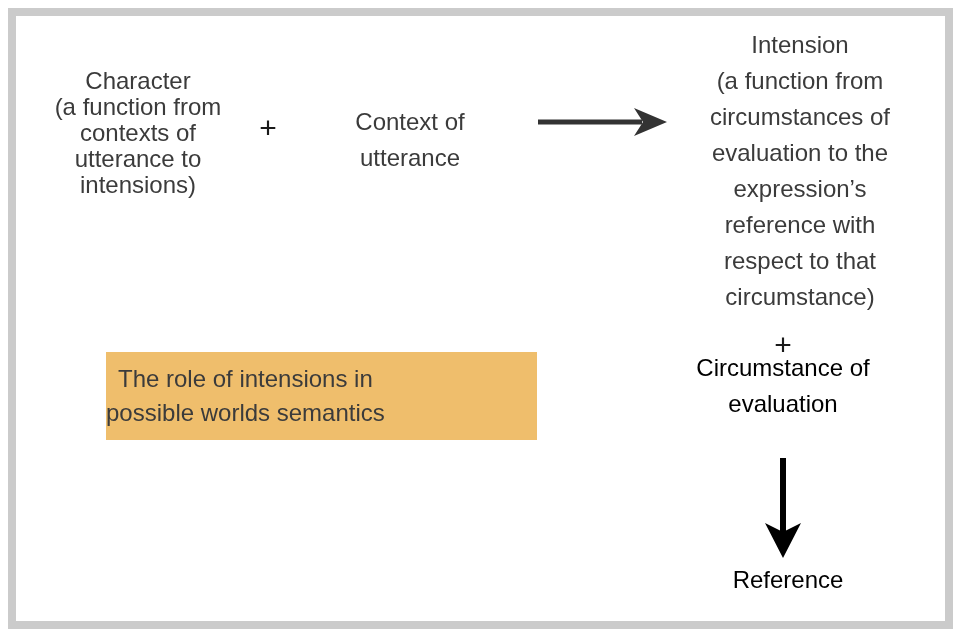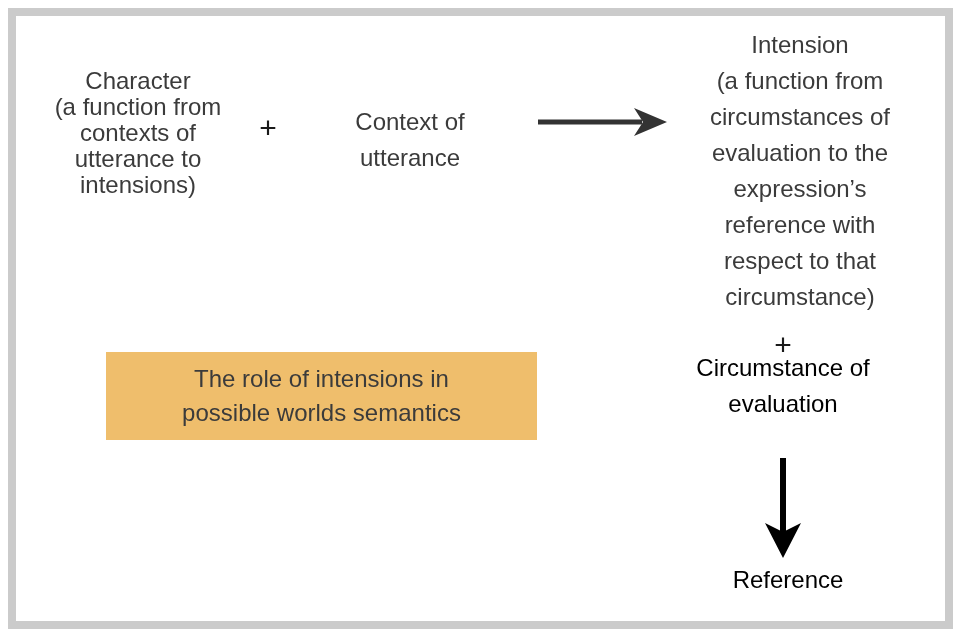--- a/index.html
+++ b/index.html
@@ -37,21 +37,21 @@
     color: #1a1a1a;
   }
   .arrow { position: absolute; display: block; }
   .highlight {
     position: absolute;
     left: 106px; top: 352px;
     width: 431px; height: 88px;
     background: #efbe6c;
     display: flex;
     align-items: center;
-    justify-content: center;
+    justify-content: flex-start;
     text-align: center;
     font-size: 24px;
     line-height: 34px;
     white-space: pre-line;
     color: #3b3b3b;
   }
 </style>
 </head>
 <body>
 

